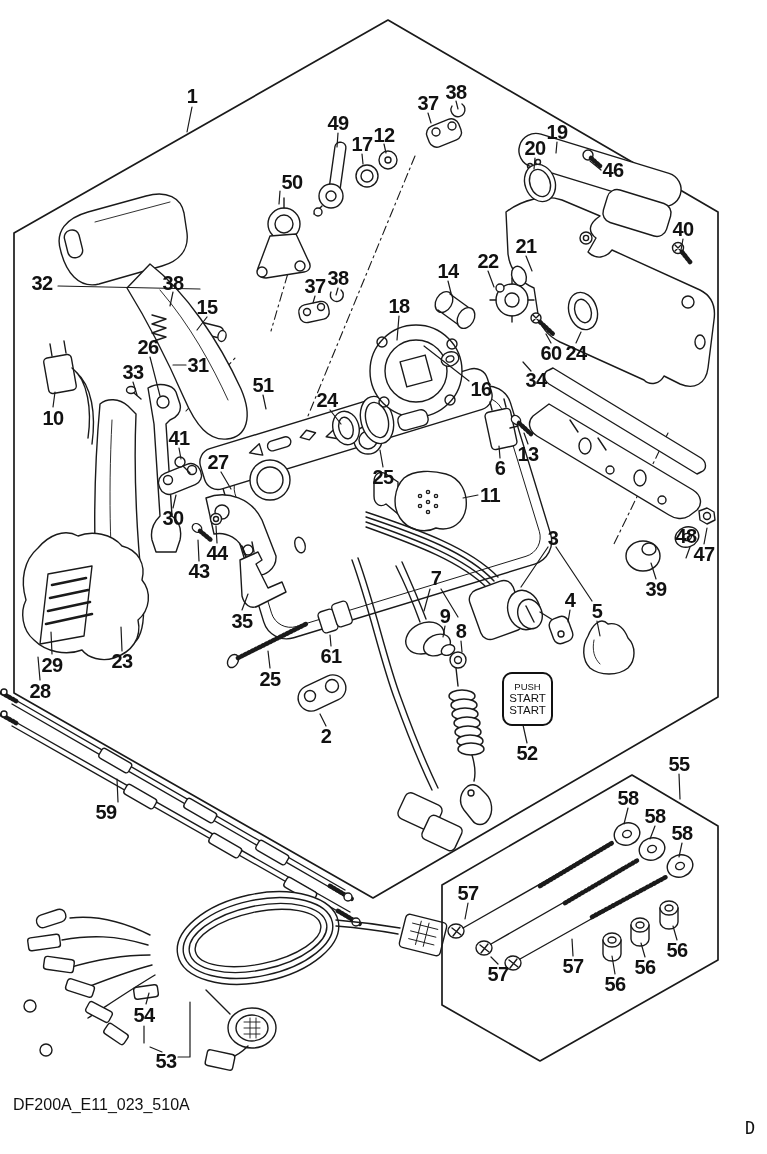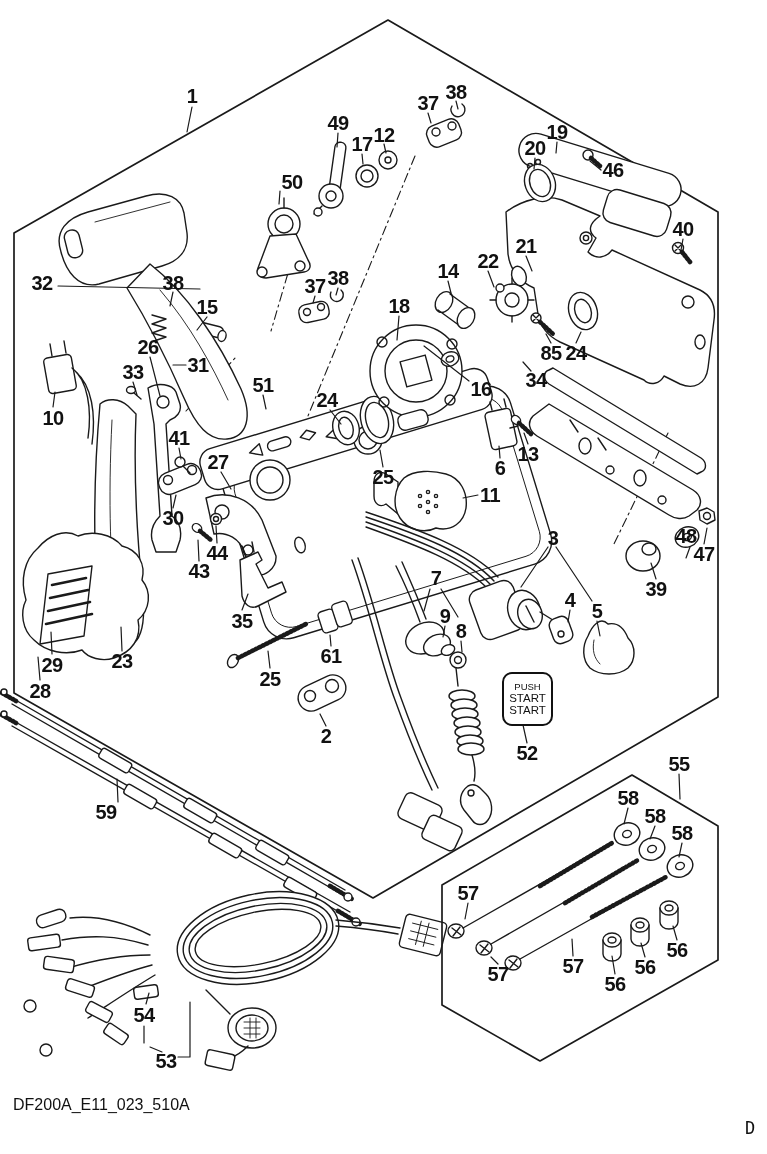--- a/index.html
+++ b/index.html
@@ -492,21 +492,21 @@
 <div class="lbl" style="left:315px;top:286px">37</div>
 <div class="lbl" style="left:456px;top:92px">38</div>
 <div class="lbl" style="left:338px;top:278px">38</div>
 <div class="lbl" style="left:173px;top:283px">38</div>
 <div class="lbl" style="left:656px;top:589px">39</div>
 <div class="lbl" style="left:683px;top:229px">40</div>
 <div class="lbl" style="left:179px;top:438px">41</div>
 <div class="lbl" style="left:270px;top:679px">25</div>
 <div class="lbl" style="left:199px;top:571px">43</div>
 <div class="lbl" style="left:217px;top:553px">44</div>
-<div class="lbl" style="left:551px;top:353px">85</div>
+<div class="lbl" style="left:551px;top:353px">60</div>
 <div class="lbl" style="left:613px;top:170px">46</div>
 <div class="lbl" style="left:704px;top:554px">47</div>
 <div class="lbl" style="left:686px;top:536px">48</div>
 <div class="lbl" style="left:338px;top:123px">49</div>
 <div class="lbl" style="left:292px;top:182px">50</div>
 <div class="lbl" style="left:263px;top:385px">51</div>
 <div class="lbl" style="left:527px;top:753px">52</div>
 <div class="lbl" style="left:166px;top:1061px">53</div>
 <div class="lbl" style="left:144px;top:1015px">54</div>
 <div class="lbl" style="left:679px;top:764px">55</div>

